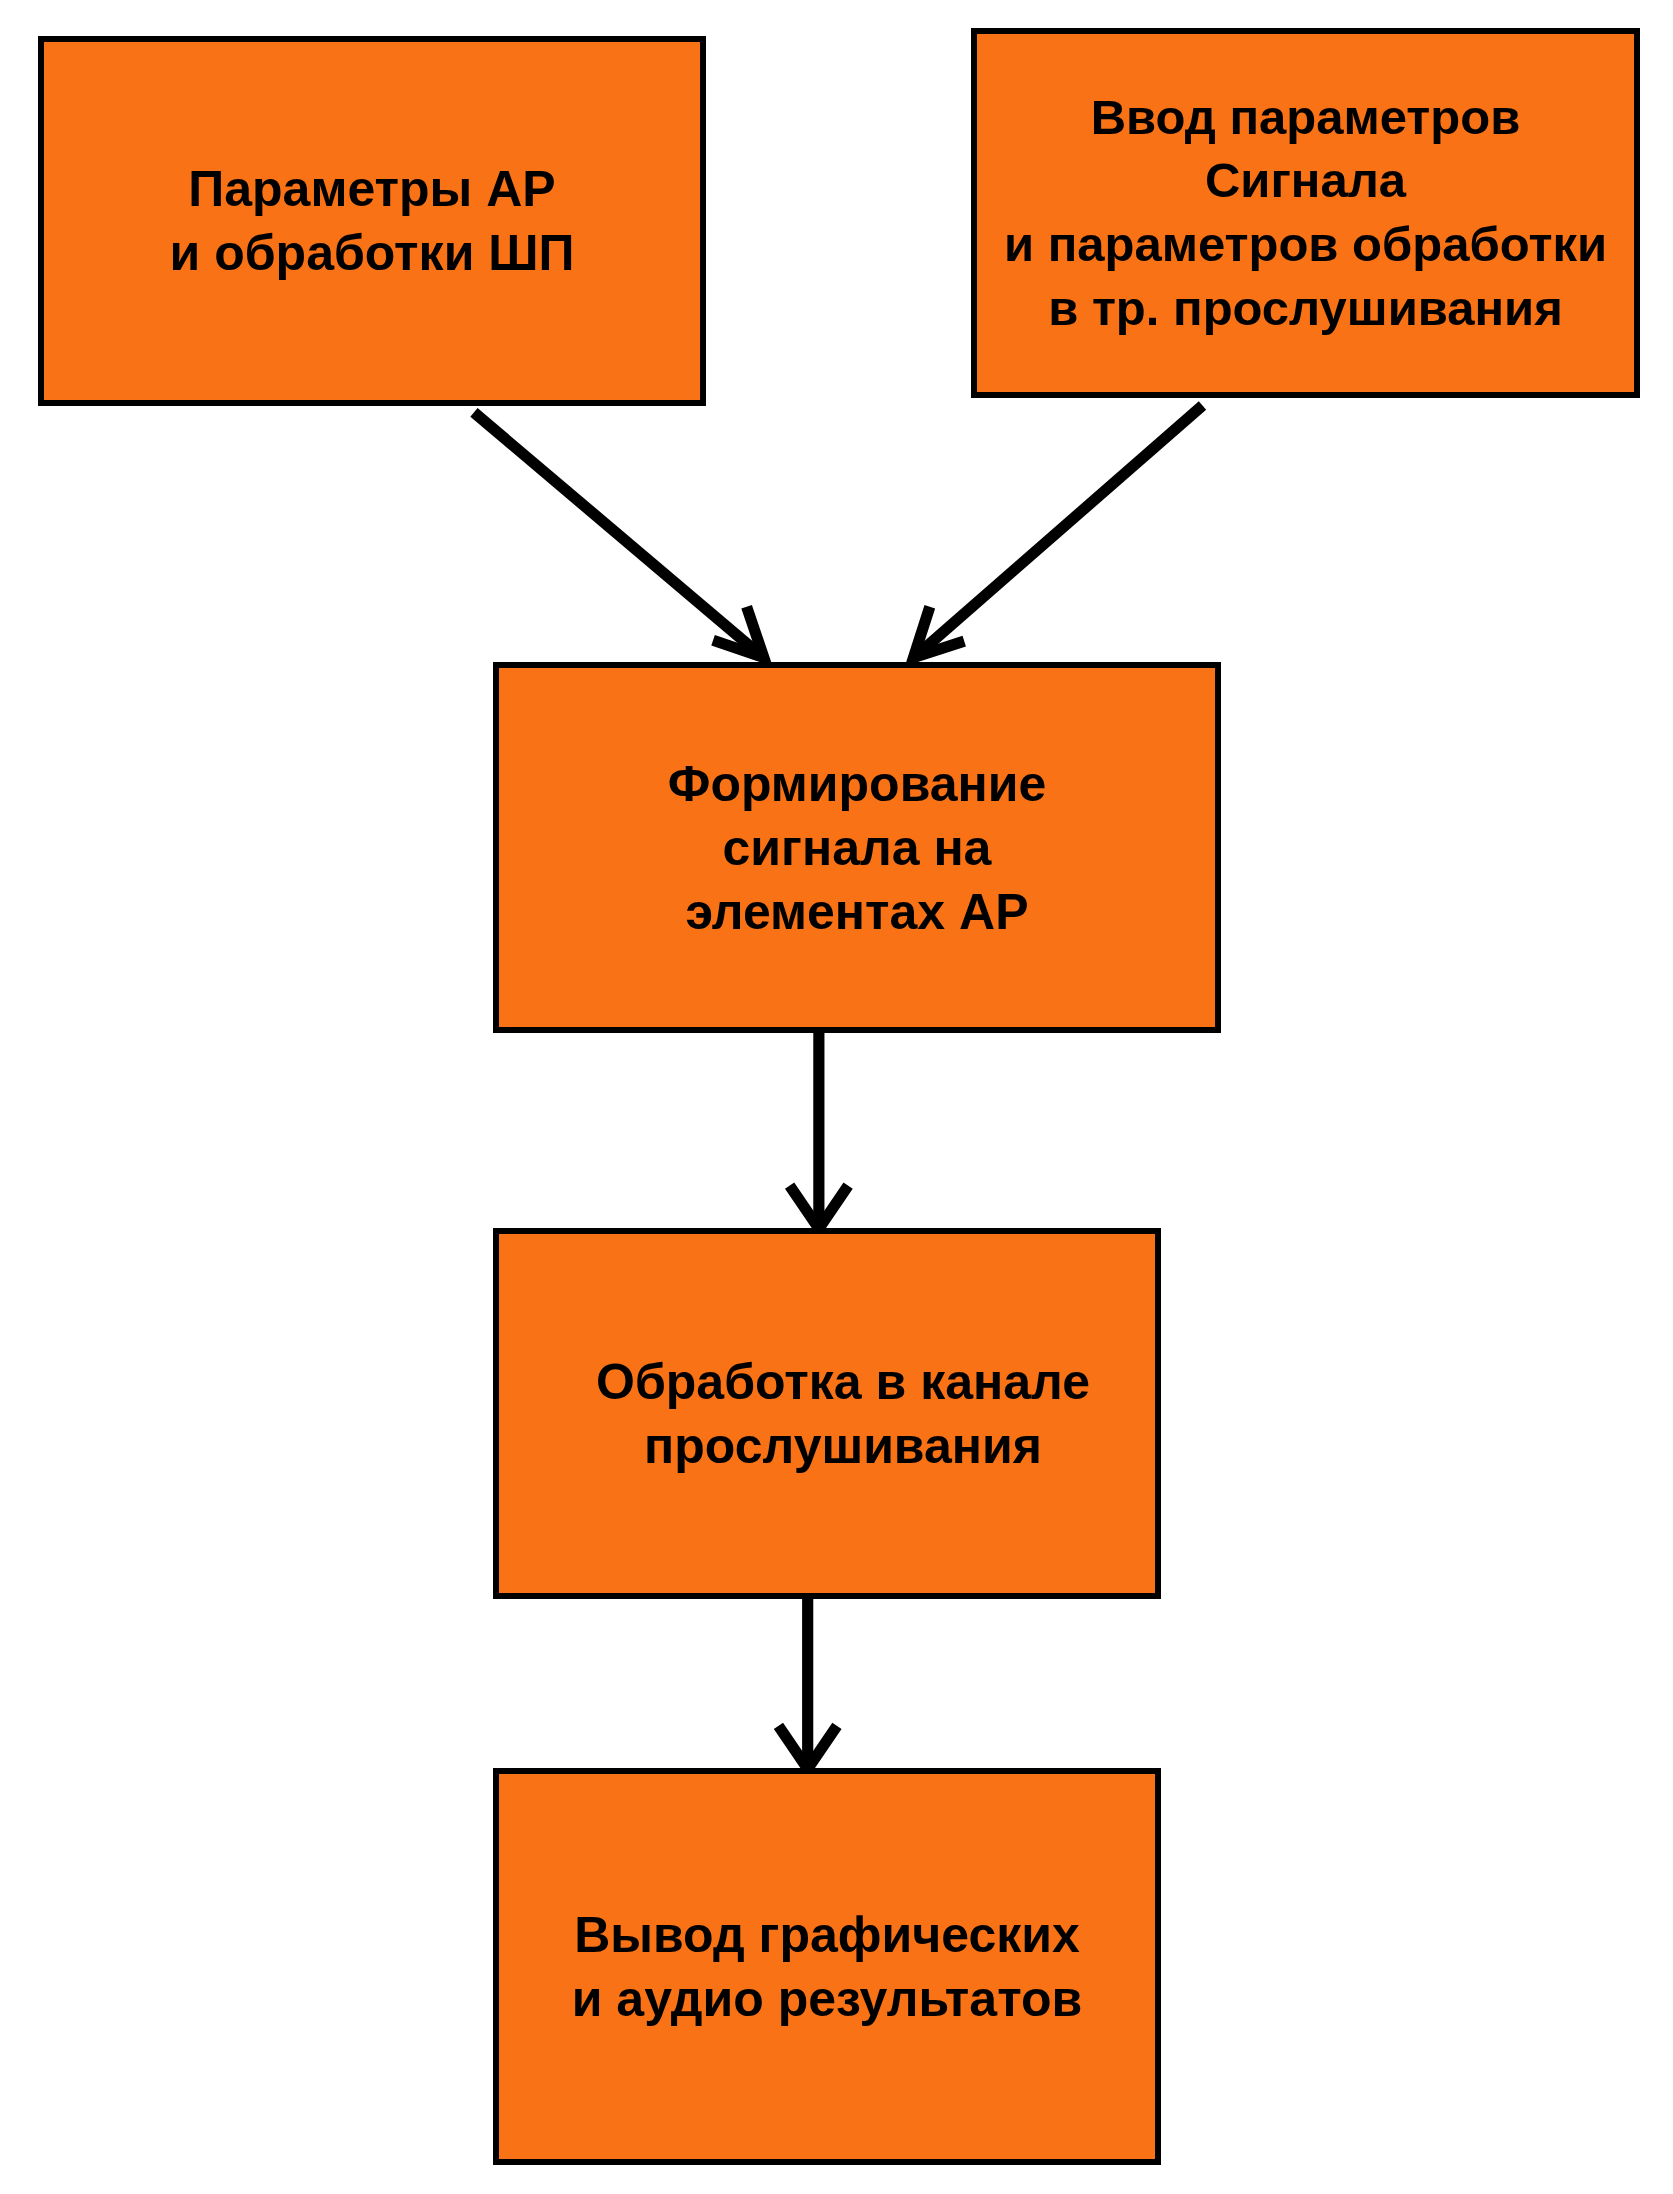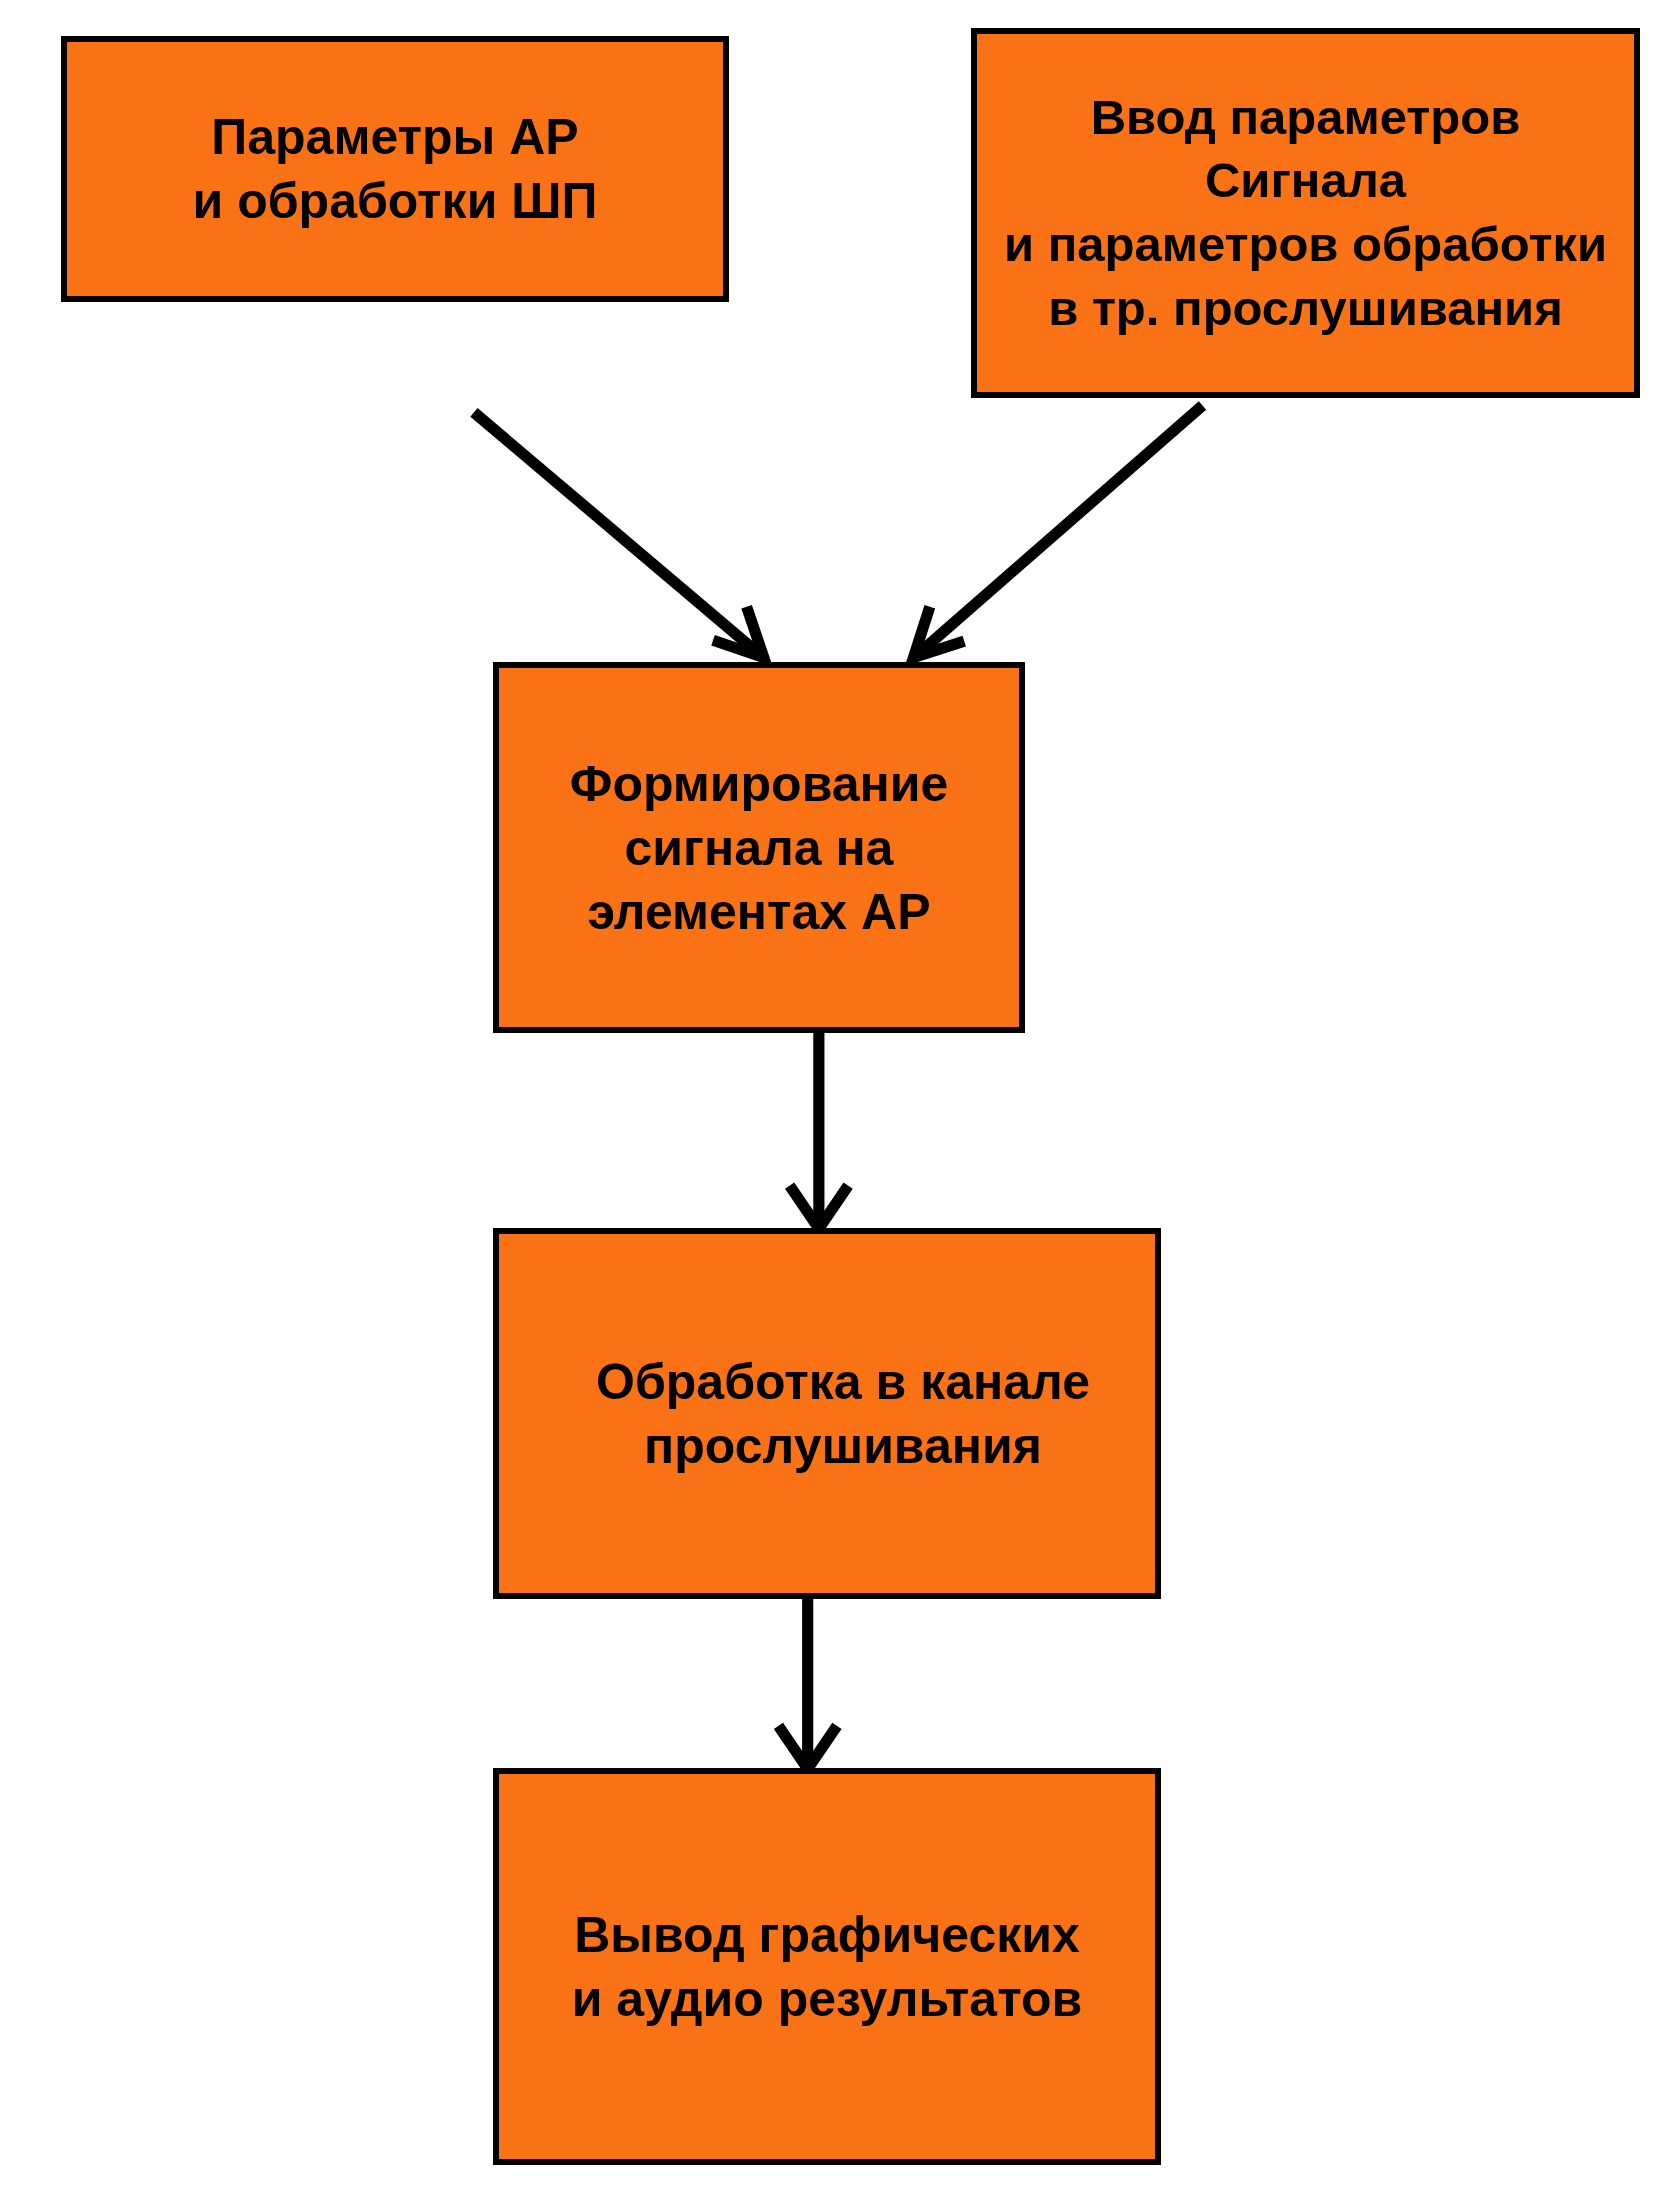--- a/index.html
+++ b/index.html
@@ -31,33 +31,33 @@
   .node-label {
     font-family: "Liberation Sans", sans-serif;
     color: #000000;
     line-height: 1.28;
     white-space: pre-line;
     padding: 0 12px;
   }
   
   #node-ar-params {
     left: 38px;  top: 36px;
-    width: 668px; height: 266px; margin-left: 23px;
+    width: 668px; height: 370px;
   }
   #node-ar-params .node-label { font-size: 50px; }
 
   #node-signal-params {
     left: 971px; top: 28px;
     width: 669px; height: 370px;
   }
   #node-signal-params .node-label { font-size: 49px; line-height: 1.30; }
 
   #node-signal-forming {
     left: 493px; top: 662px;
-    width: 532px; height: 371px;
+    width: 728px; height: 371px;
   }
   #node-signal-forming .node-label { font-size: 50px; }
 
   #node-channel-processing {
     left: 493px; top: 1228px;
     width: 668px; height: 371px; padding-left: 32px;
   }
   #node-channel-processing .node-label { font-size: 50px; }
 
   #node-output-results {

